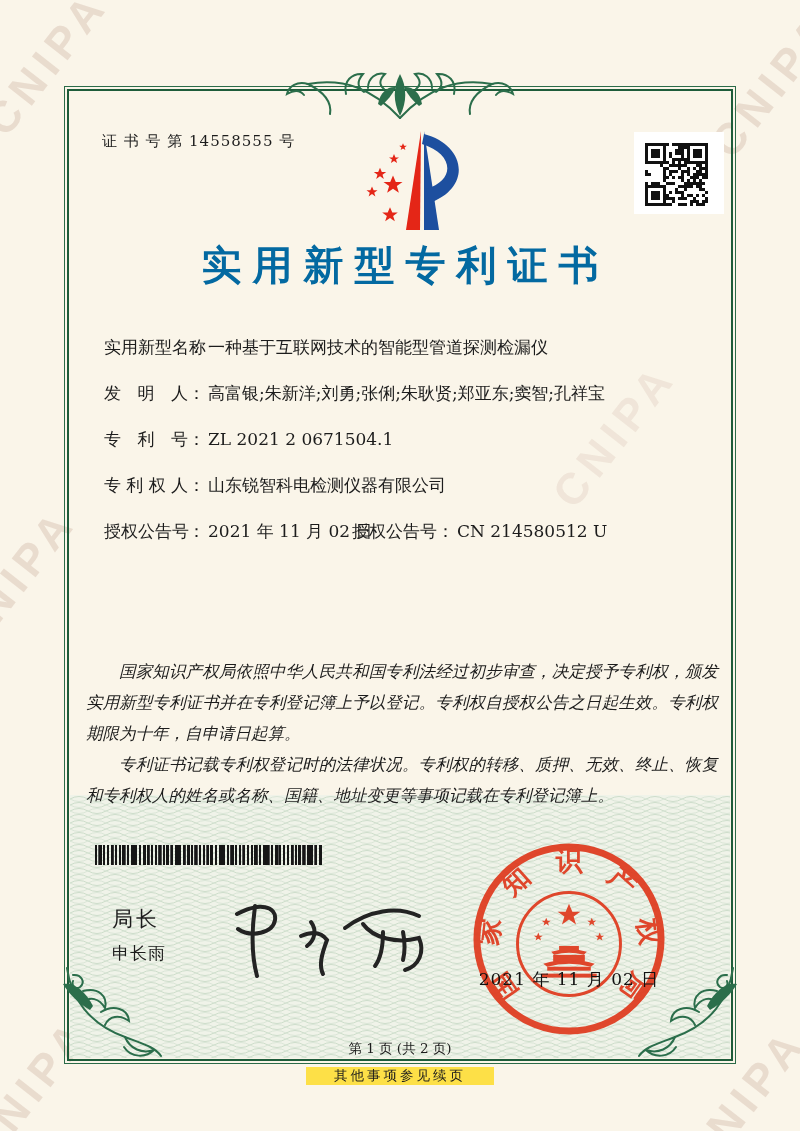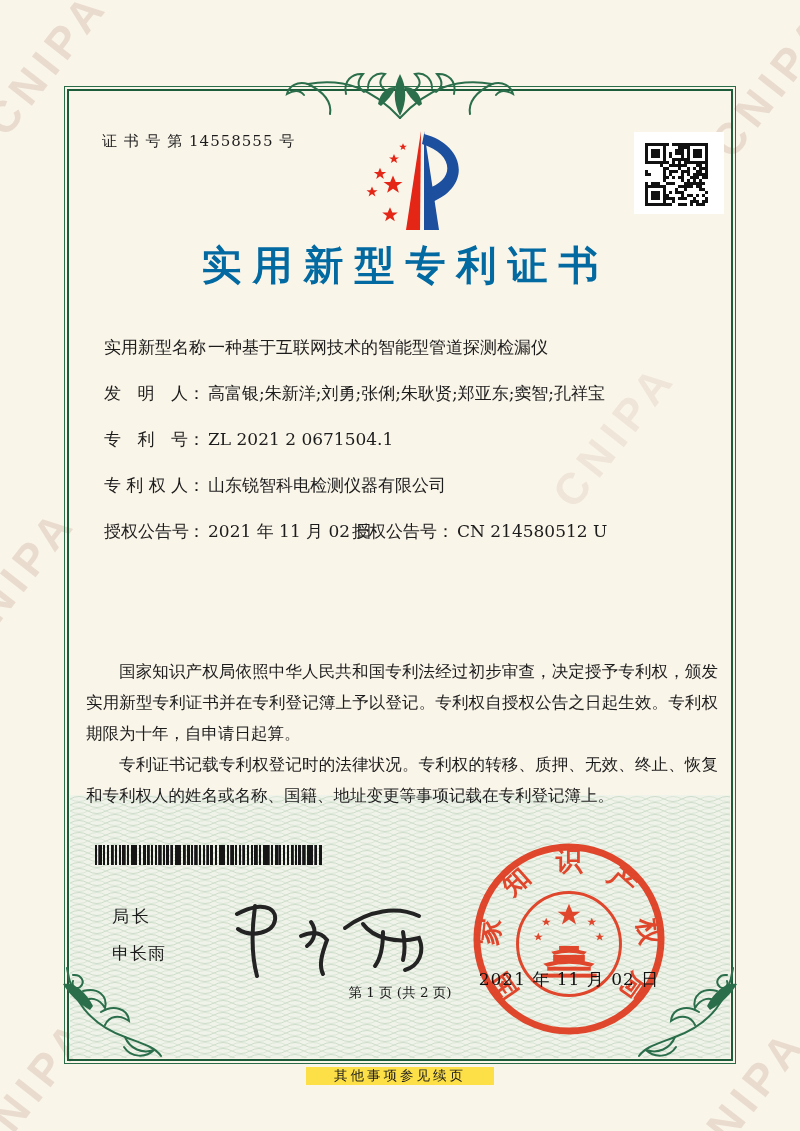--- a/index.html
+++ b/index.html
@@ -33,37 +33,37 @@
 
   .fields{position:absolute;left:104px;top:336px;right:80px;font-size:17px;}
   .row{height:46px;position:relative;white-space:nowrap;}
   .flabel{display:inline-block;width:84px;text-align:justify;text-align-last:justify;}
   .fcolon{display:inline-block;width:20px;}
   .pair2{position:absolute;left:248px;top:0;}
   .pair2 .flabel2{display:inline-block;}
 
   .paras{position:absolute;left:86px;right:82px;top:656px;font-size:16.5px;
       line-height:31px;text-align:justify;}
-  .paras p{margin:0;text-indent:2em;}
+  .paras p{margin:0;text-indent:2em;font-style:italic;}
 
   .barcode{position:absolute;left:95px;top:845px;width:228px;height:20px;
       background:
         repeating-linear-gradient(90deg,#161616 0 2px,rgba(0,0,0,0) 2px 4px),
         repeating-linear-gradient(90deg,rgba(0,0,0,0) 0 5px,#161616 5px 7px,rgba(0,0,0,0) 7px 11px),
         repeating-linear-gradient(90deg,#3a3a3a 0 1px,rgba(0,0,0,0) 1px 3px,#555 3px 4px,rgba(0,0,0,0) 4px 9px);}
 
-  .sig-role{position:absolute;left:112px;top:905px;font-size:17px;letter-spacing:3px;}
+  .sig-role{position:absolute;left:112px;top:905px;font-size:21px;letter-spacing:3px;}
   .sig-name{position:absolute;left:112px;top:942px;font-size:17px;letter-spacing:1px;font-family:Liberation Serif, serif;}
   .sig-script{position:absolute;left:215px;top:888px;}
 
   .seal{position:absolute;left:470px;top:840px;}
   .seal-date{position:absolute;left:470px;top:968px;width:198px;text-align:center;
       font-size:17px;color:#111;letter-spacing:1px;}
 
-  .page-info{position:absolute;left:0;right:0;top:984px;text-align:center;font-size:13.5px;}
+  .page-info{position:absolute;left:0;right:0;top:1040px;text-align:center;font-size:13.5px;}
   .note-box{position:absolute;left:50%;transform:translateX(-50%);top:1067px;
       background:#fde047;padding:0 28px;font-size:13.5px;letter-spacing:3px;white-space:nowrap;}
 
   .green-stroke{stroke:#2b6e4b;fill:none;stroke-width:2;stroke-linecap:round;}
   .green-fill{fill:#2b6e4b;stroke:none;}
 </style>
 </head>
 <body>
 
 <div class="page">

